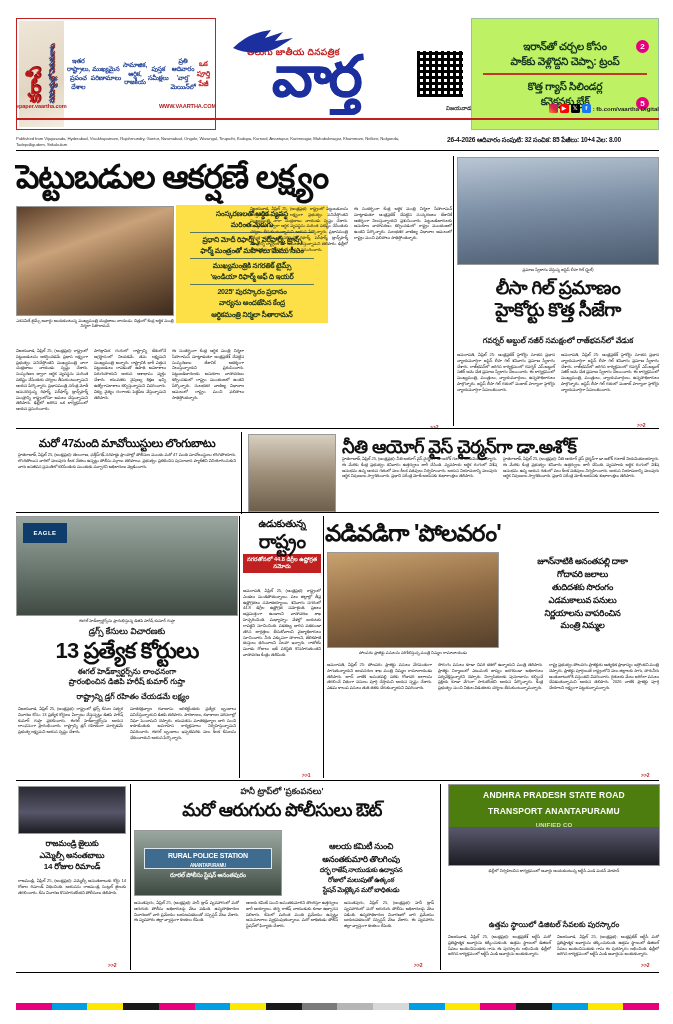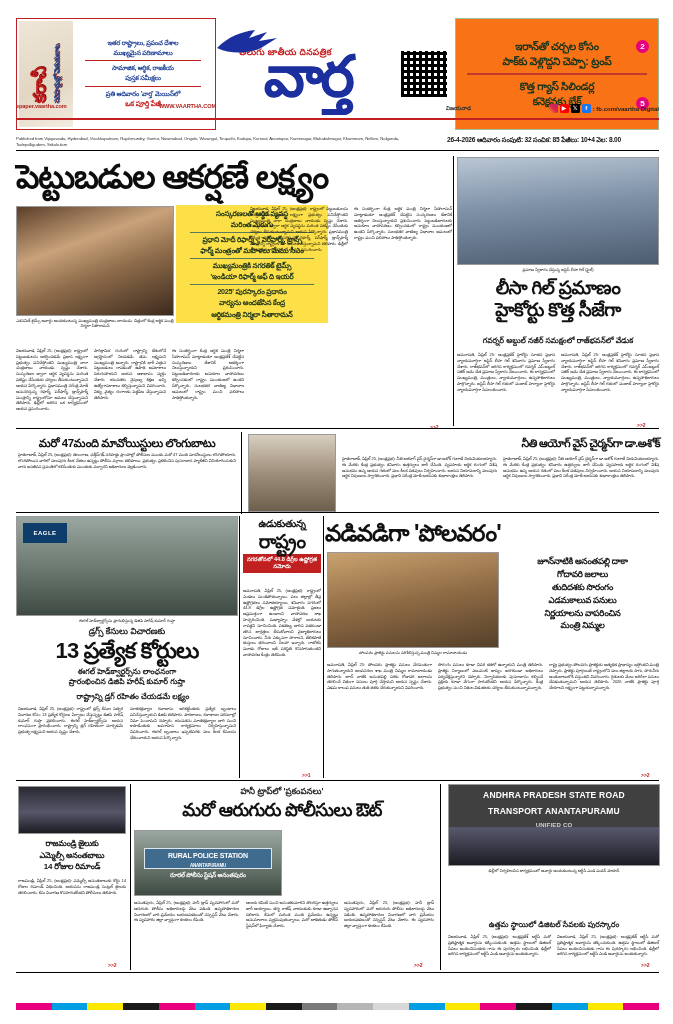--- a/index.html
+++ b/index.html
@@ -36,21 +36,21 @@
   .mh-left-strip .vert {
     position: absolute; left: 50%; top: 50%;
     transform: translate(-50%,-50%) rotate(-90deg);
     white-space: nowrap;
     color: #c41c1c; font-weight: bold; font-size: 17px;
     text-shadow: 1px 1px 0 #7a0c0c;
     letter-spacing: -0.5px;
   }
   .mh-left-strip .vert small { display:block; font-size:7px; color:#1a3f8f; font-weight:bold;}
   .mh-left-body {
-    flex: 1; display: flex; flex-direction: column; justify-content: center;
+    flex: 1; display: flex; flex-direction: row; justify-content: center;
     align-items: center; text-align: center; padding: 2px 3px; gap: 1px;
   }
   .mh-left-body .ln {
     font-size: 6.4px; color: #1c3f94; font-weight: bold; line-height: 1.35;
     letter-spacing: -0.2px;
   }
   .mh-left-body .rule { width: 86%; height: 1px; background: #c02020; margin: 2px 0; }
   .mh-left-body .ln.red { color: #c41c1c; font-size: 7.2px; }
   .mh-urls {
     position: absolute; left: 16px; top: 103px; width: 200px;
@@ -77,22 +77,22 @@
   .mh-qr {
     width: 50px; height: 50px; align-self: center;
     margin-right: 6px;
     background:
       repeating-linear-gradient(90deg,#000 0 3px,#fff 3px 6px),
       repeating-linear-gradient(0deg,#000 0 3px,#fff 3px 6px);
     background-blend-mode: multiply;
     border: 2px solid #fff;
   }
   .mh-right {
-    width: 204px; margin-right: 14px;
-    background: #f97316; border: 1px solid #9bbfa2;
+    width: 188px; margin-right: 14px;
+    background: #bef264; border: 1px solid #9bbfa2;
     display: flex; flex-direction: column; justify-content: center;
     padding: 3px 5px; position: relative;
   }
   .mh-right .blk { text-align: center; position: relative; padding: 2px 0; }
   .mh-right .blk .t {
     font-size: 10.5px; font-weight: bold; color: #14341c; line-height: 1.45;
     letter-spacing: -0.3px;
   }
   .mh-right .divider { height: 1.2px; background: #c0392b; margin: 2px 6px; }
   .pgbadge {
@@ -170,22 +170,22 @@
 
   
   .mao-head {
     position: absolute; left: 18px; top: 437px; width: 218px;
     font-size: 11.4px; font-weight: bold; color: #111; letter-spacing: -0.45px;
     text-align: center;
   }
   .niti-photo { left: 248px; top: 434px; width: 88px; height: 78px; }
   .niti-head {
     position: absolute; left: 342px; top: 437px; width: 318px;
-    font-size: 11px; font-weight: bold; color: #111; letter-spacing: -0.6px;
-    text-align: right;
+    font-size: 18px; font-weight: bold; color: #111; letter-spacing: -0.6px;
+    text-align: left;
   }
 
   
   .eagle-photo { left: 16px; top: 516px; width: 222px; height: 100px; }
   .udu-box {
     position: absolute; left: 243px; top: 518px; width: 78px;
     text-align: center;
   }
   .udu-box .t1 { font-size: 10px; font-weight: bold; color:#111; letter-spacing:-0.3px;}
   .udu-box .t2 { font-size: 19px; font-weight: bold; color:#111; letter-spacing:-0.8px; line-height:1.05;}
@@ -232,21 +232,21 @@
 
   
   .ph-a { width:100%;height:100%;background:linear-gradient(160deg,#5b3f2a,#c9a27a 35%,#8d6b4a 60%,#3c2a1c);}
   .ph-b { width:100%;height:100%;background:linear-gradient(180deg,#d8cfc0,#9e8f7a 50%,#6d5f4c);}
   .ph-c { width:100%;height:100%;background:linear-gradient(175deg,#b9c6d4,#7d90a6 45%,#4c5c70);}
   .ph-d { width:100%;height:100%;background:linear-gradient(170deg,#caa26f,#8e6a44 50%,#55402a);}
   .ph-e { width:100%;height:100%;background:linear-gradient(180deg,#2a2a33,#56566a 55%,#1c1c24);}
   .ph-f { width:100%;height:100%;background:linear-gradient(180deg,#9aa6a0,#6d7b72 50%,#3e4a42);}
   .sign-strip{position:absolute;left:6%;top:26%;width:88%;height:34%;background:#3f6b8f;border:1px solid #dfe7ee;}
   .sign-strip .st{color:#fff;font-size:7px;font-weight:bold;text-align:center;line-height:1.25;padding-top:3px;letter-spacing:-0.2px;}
-  .rtc-band{position:absolute;left:0;top:0;width:100%;height:52%;background:#404040;}
+  .rtc-band{position:absolute;left:0;top:0;width:100%;height:52%;background:#4d7c0f;}
   .rtc-band .bt{color:#fff;font-size:8.5px;font-weight:bold;text-align:center;line-height:1.3;padding-top:5px;letter-spacing:0.2px;}
 </style>
 </head>
 <body>
 
 <div class="page">
 
   <div class="masthead">
 
     <div class="mh-left">
@@ -432,20 +432,27 @@
 
   <div class="honey-kick kicker">హనీ ట్రాప్‌లో 'ప్రకంపనలు'</div>
   <div class="honey-head">మరో ఆరుగురు పోలీసులు ఔట్</div>
   <div class="photo rps-photo">
     <div class="ph-f"></div>
     <div class="sign-strip">
       <div class="st">RURAL POLICE STATION</div>
       <div class="st" style="font-size:4.5px">ANANTAPURAMU</div>
       <div class="st" style="font-size:6px">రూరల్ పోలీసు స్టేషన్ అనంతపురం</div>
     </div>
+  </div>
+  <div class="honey-sub">
+    <div class="l">ఆలయ కమిటీ నుంచి</div>
+    <div class="l">అనంతకుమారి తొలగింపు</div>
+    <div class="l" style="font-size:6.6px">దర్భ రాజేష్ నాయుడుకు ఉద్వాసన</div>
+    <div class="l" style="font-size:6.6px">రోజులో మలుపుతో ఉత్కంఠ</div>
+    <div class="l" style="font-size:6.6px">స్టేషన్ మెట్లెక్కిన మరో బాధితుడు</div>
   </div>
   <div class="body-col" style="position:absolute;left:134px;top:900px;width:105px;height:62px">అనంతపురం, ఏప్రిల్ 25, (ఆంధ్రప్రభ): హనీ ట్రాప్ వ్యవహారంలో మరో ఆరుగురు పోలీసు అధికారులపై వేటు పడింది. ఉన్నతాధికారుల విచారణలో వారి ప్రమేయం బయటపడటంతో సస్పెన్షన్ వేటు వేశారు. ఈ వ్యవహారం జిల్లా వ్యాప్తంగా కలకలం రేపింది.</div>
   <div class="body-col" style="position:absolute;left:246px;top:900px;width:92px;height:62px">ఆలయ కమిటీ నుంచి అనంతకుమారిని తొలగిస్తూ ఉత్తర్వులు జారీ అయ్యాయి. దర్భ రాజేష్ నాయుడుకు కూడా ఉద్వాసన పలికారు. కేసులో మరింత మంది ప్రమేయం ఉన్నట్లు అనుమానాలు వ్యక్తమవుతున్నాయి. మరో బాధితుడు పోలీస్ స్టేషన్‌లో ఫిర్యాదు చేశారు.</div>
   <div class="body-col" style="position:absolute;left:344px;top:900px;width:90px;height:62px">అనంతపురం, ఏప్రిల్ 25, (ఆంధ్రప్రభ): హనీ ట్రాప్ వ్యవహారంలో మరో ఆరుగురు పోలీసు అధికారులపై వేటు పడింది. ఉన్నతాధికారుల విచారణలో వారి ప్రమేయం బయటపడటంతో సస్పెన్షన్ వేటు వేశారు. ఈ వ్యవహారం జిల్లా వ్యాప్తంగా కలకలం రేపింది.</div>
   <div class="more" style="position:absolute;left:414px;top:962px">&gt;&gt;2</div>
 
   <div class="photo rtc-photo">
     <div class="ph-e"></div>
     <div class="rtc-band">
       <div class="bt">ANDHRA PRADESH STATE ROAD</div>

